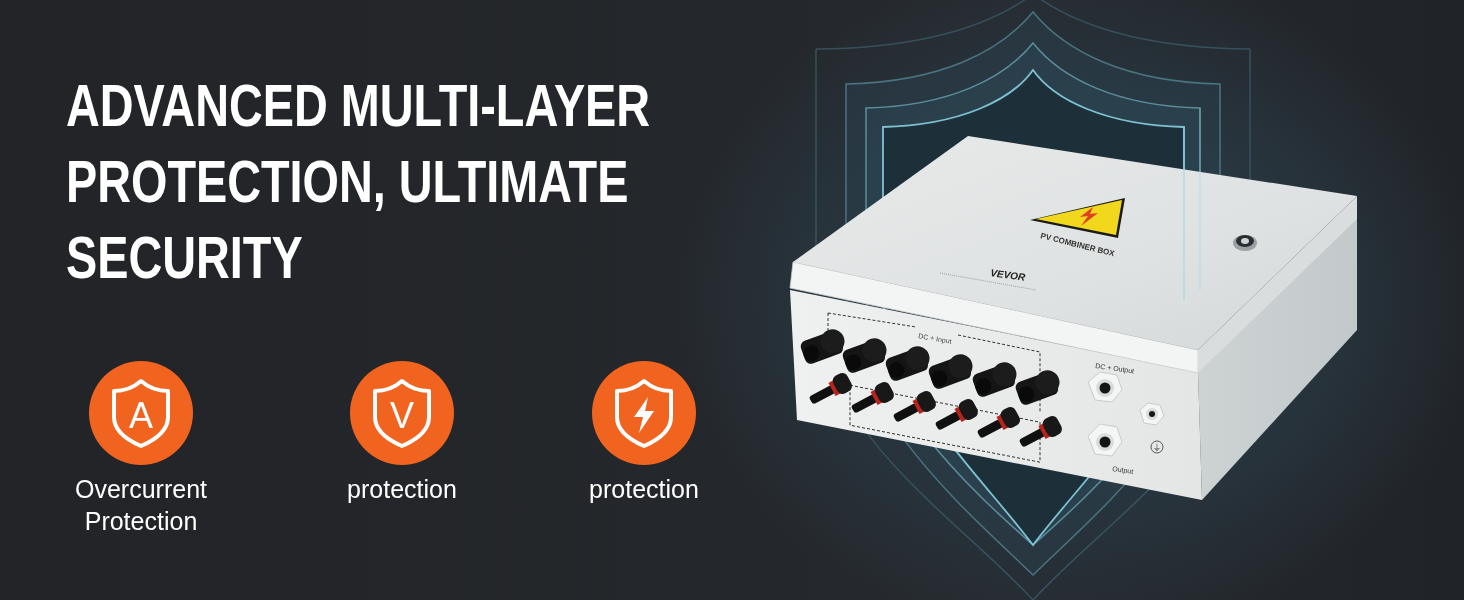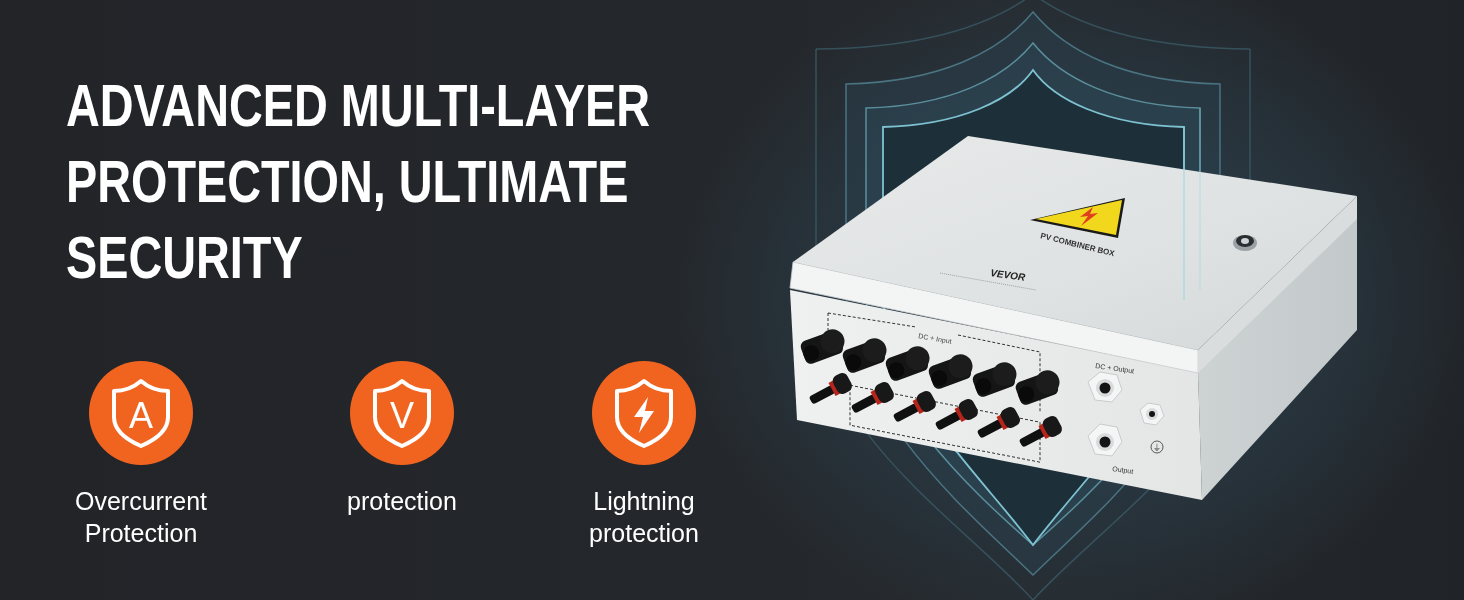--- a/index.html
+++ b/index.html
@@ -27,21 +27,21 @@
   .features { position: absolute; left: 0; top: 0; }
   .feature {
     position: absolute; width: 220px; text-align: center;
   }
   .feature .circle {
     width: 104px; height: 104px; border-radius: 50%;
     background: #f06420; margin: 0 auto;
     display: flex; align-items: center; justify-content: center;
   }
   .feature .label {
-    color: #ffffff; font-size: 25px; line-height: 32px; margin-top: 20px;
+    color: #ffffff; font-size: 25px; line-height: 32px; margin-top: 8px;
     font-family: "Liberation Sans", sans-serif;
   }
   .feature .label span { display: block; }
   .product { position: absolute; left: 0; top: 0; width: 1464px; height: 600px; }
 </style>
 </head>
 <body>
 
 <div class="bg"></div>
 
@@ -109,21 +109,20 @@
   </div>
 
   <div class="feature" style="left:534px; top:361px;">
     <div class="circle">
       <svg width="64" height="72" viewBox="0 0 64 72">
         <path d="M32 4 C24 11 14 14 5 14 L5 40 C5 54 18 63 32 69 C46 63 59 54 59 40 L59 14 C50 14 40 11 32 4 Z" fill="none" stroke="#ffffff" stroke-width="4" stroke-linejoin="round"></path>
         <path d="M36 20 L22 40 L31 40 L27 56 L42 34 L33 34 Z" fill="#ffffff"></path>
       </svg>
     </div>
     <div class="label">
-      <span>Lightning</span>
       <span>protection</span>
     </div>
   </div>
 </div>
 
 <svg class="product" viewBox="0 0 1464 600" width="1464" height="600">
   <defs>
     <linearGradient id="lidTop" x1="0" y1="0" x2="1" y2="1">
       <stop offset="0" stop-color="#e8eaea"></stop>
       <stop offset="0.6" stop-color="#dfe2e2"></stop>

